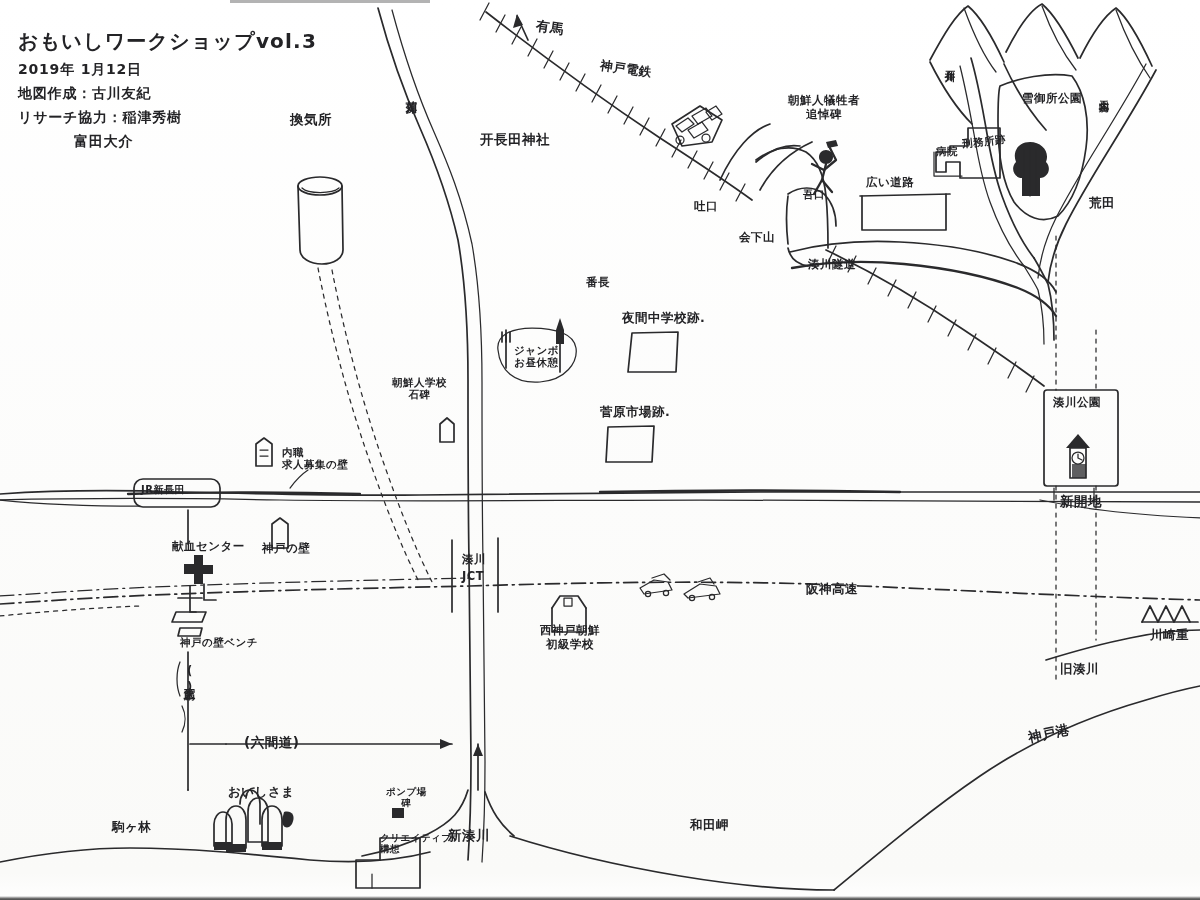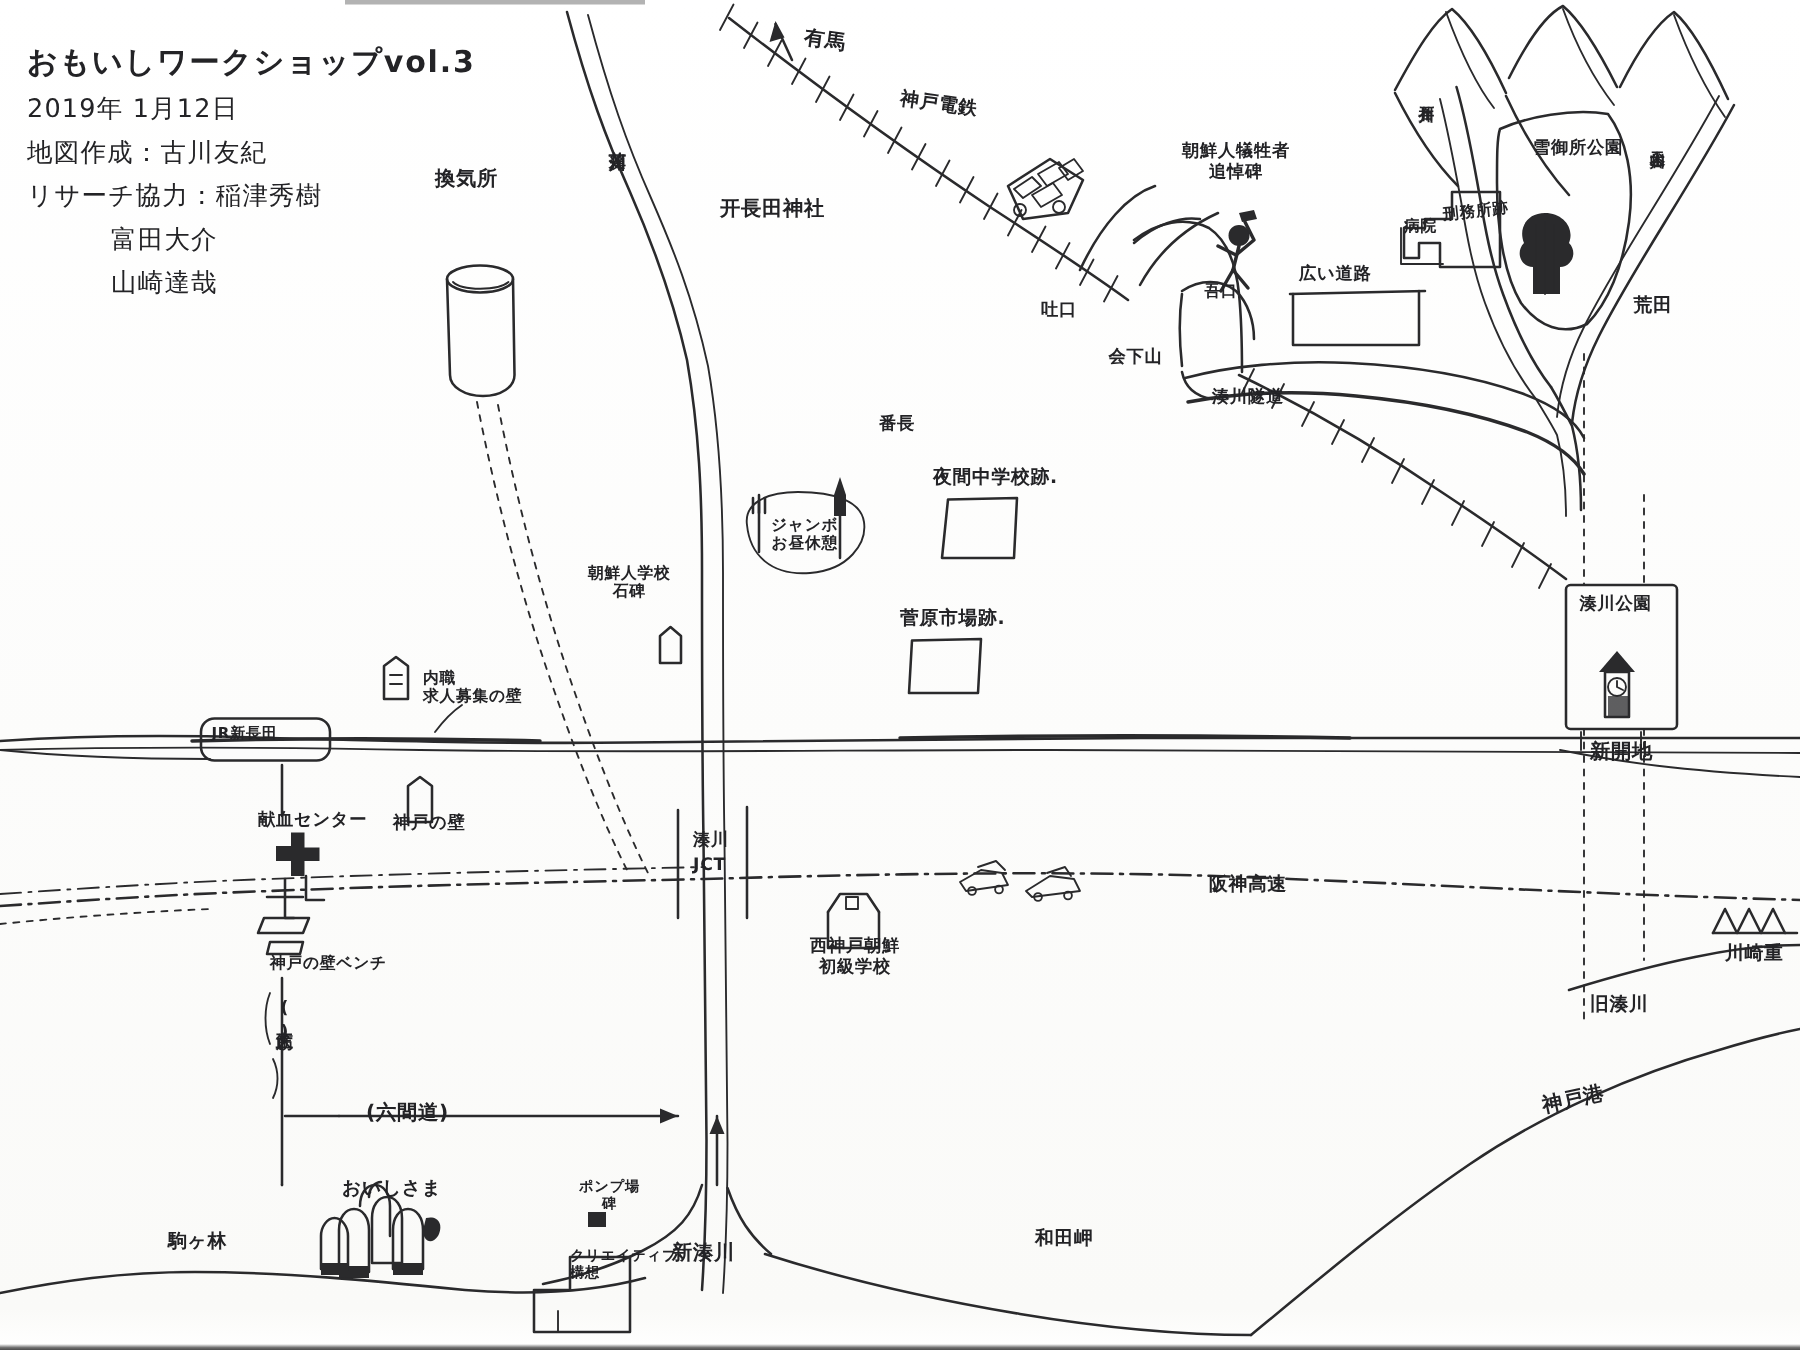--- a/index.html
+++ b/index.html
@@ -53,21 +53,21 @@
   .lbl.v{writing-mode:vertical-rl;text-orientation:upright;white-space:normal;}
   .lbl.two{white-space:pre-line;}
   .s9{font-size:9.5px}.s10{font-size:10.5px}.s11{font-size:11.5px}
   .s12{font-size:12.5px}.s13{font-size:13.5px}.s14{font-size:10px}
   .rot-n6{transform:rotate(-6deg);}
   .rot-n12{transform:rotate(-12deg);}
   .rot-p8{transform:rotate(8deg);}
 
   #titleblock{position:absolute;left:18px;top:28px;color:#232326;}
   #titleblock .t-main{font-size:20px;font-weight:700;letter-spacing:1.2px;}
-  #titleblock .t-line{font-size:17px;font-weight:400;letter-spacing:.8px;margin-top:6px;}
+  #titleblock .t-line{font-size:14px;font-weight:700;letter-spacing:.8px;margin-top:6px;}
   #titleblock .t-indent{margin-left:56px;}
   .credits{margin-top:2px;}
 </style>
 </head>
 <body>
 
 <div id="sheet">
   <div id="paper-tint"></div>
 
   <svg id="map" viewBox="0 0 1200 900">
@@ -381,21 +381,20 @@
     <path class="ink ink-thin" d="M0 500 C 40 504, 90 506, 140 506"></path>
 
   </svg>
 
   <div id="titleblock">
     <div class="t-main">おもいしワークショップvol.3</div>
     <div class="t-line">2019年 1月12日</div>
     <div class="t-line credits">地図作成：古川友紀</div>
     <div class="t-line">リサーチ協力：稲津秀樹</div>
     <div class="t-line t-indent">富田大介</div>
-    <div class="t-line t-indent">山崎達哉</div>
   </div>
 
   <div class="lbl s13" style="left:290px;top:112px">換気所</div>
 
   <div class="lbl v s11" style="left:404px;top:92px">苅藻川</div>
 
   <div class="lbl s13" style="left:480px;top:132px">开長田神社</div>
 
   <div class="lbl s12 rot-p8" style="left:600px;top:62px">神戸電鉄</div>
   <div class="lbl s13 rot-p8" style="left:536px;top:20px">有馬</div>

